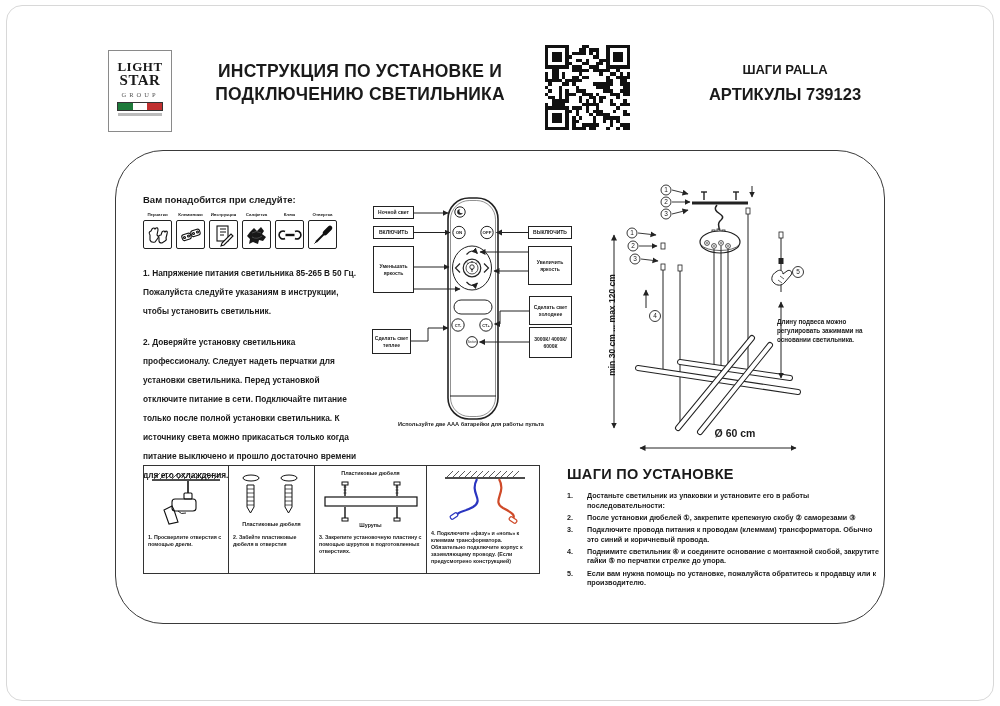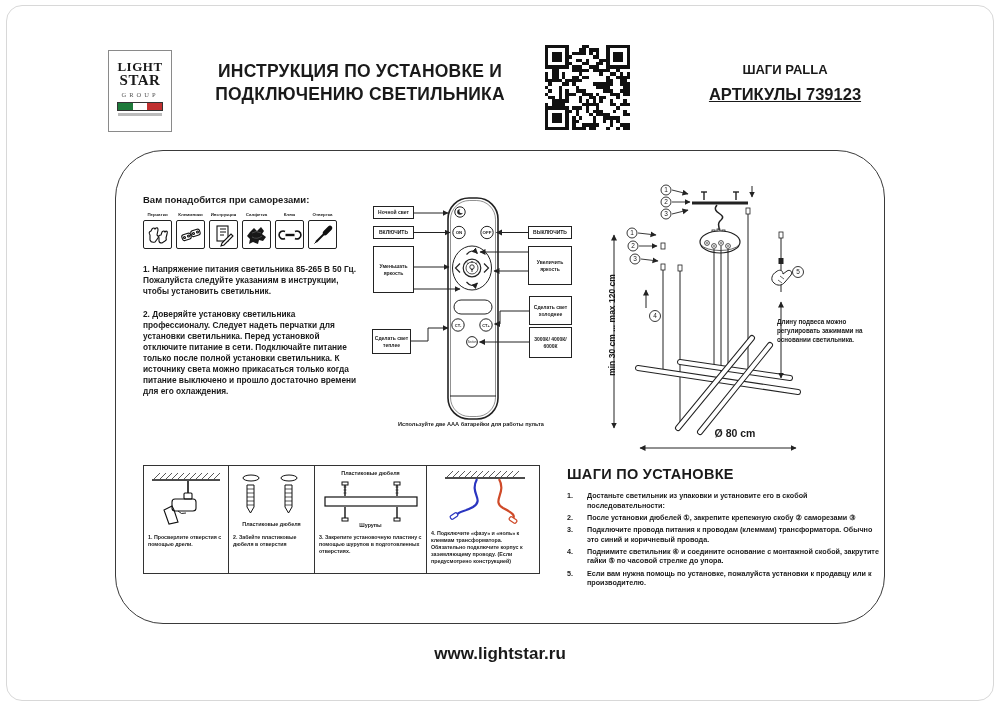--- a/index.html
+++ b/index.html
@@ -13,31 +13,31 @@
             text-align:center;font-family:"Liberation Serif",serif;background:#fff;}
   .logo-l1{font-size:13px;font-weight:700;letter-spacing:.5px;margin-top:9px;line-height:13px;}
   .logo-l2{font-size:15px;font-weight:700;letter-spacing:.5px;line-height:15px;}
   .logo-l3{font-size:6.5px;letter-spacing:3px;color:#555;margin-top:3px;line-height:7px;}
   .flag{margin:4px auto 0;width:44px;height:7px;border:1px solid #333;display:flex;}
   .flag>div{flex:1;}
   .flag-underline{margin:2px auto 0;width:44px;height:3px;background:#bbb;}
   .doc-title{left:180px;top:60px;width:360px;text-align:center;font-size:17.5px;
              font-weight:800;line-height:23px;letter-spacing:.2px;}
   .series{left:700px;top:62px;width:170px;text-align:center;font-size:13px;font-weight:800;}
-  .articles{left:690px;top:85px;width:190px;text-align:center;font-size:16.5px;font-weight:800;text-decoration:underline;}
+  .articles{left:690px;top:85px;width:190px;text-align:center;font-size:16.5px;font-weight:800;}
   
   .main-panel{left:115px;top:150px;width:768px;height:472px;border:1.6px solid #3a3a3a;
               border-radius:48px;background:#fff;}
   .tools-title{left:143px;top:194px;font-size:9.5px;font-weight:800;}
   .tools-row{left:143px;top:212px;display:flex;gap:4px;}
   .tool{width:29px;display:flex;flex-direction:column;align-items:center;}
   .tool-label{font-size:4.4px;font-weight:700;white-space:nowrap;height:8px;}
   .tool-ico{width:27px;height:27px;border:1.2px solid #222;border-radius:2px;
             display:flex;align-items:center;justify-content:center;background:#fff;}
-  .notes{left:143px;top:264px;width:219px;font-size:8.3px;font-weight:700;line-height:11px;}
+  .notes{left:143px;top:264px;width:219px;font-size:8.3px;font-weight:700;line-height:19px;}
   .notes p{margin:0 0 12px 0;}
   
   .rlabel{border:1px solid #222;background:#fff;display:flex;align-items:center;
           justify-content:center;text-align:center;font-size:5px;font-weight:700;
           line-height:6.4px;padding:1px;box-sizing:border-box;}
   .remote-caption{left:365px;top:421px;width:212px;text-align:center;font-size:5.6px;font-weight:700;}
   
   .dim-vert{left:552px;top:320px;width:120px;text-align:center;font-size:8.5px;font-weight:700;
             transform:rotate(-90deg);transform-origin:center;}
   .dim-diam{left:690px;top:427px;width:90px;text-align:center;font-size:10.5px;font-weight:700;}
@@ -401,21 +401,21 @@
       <rect x="71.40" y="81.60" width="3.40" height="3.40" fill="#111"></rect>
       <rect x="78.20" y="81.60" width="3.40" height="3.40" fill="#111"></rect>
       <rect x="81.60" y="81.60" width="3.40" height="3.40" fill="#111"></rect>
     </svg>
 
   <div class="abs series">ШАГИ PALLA</div>
   <div class="abs articles">АРТИКУЛЫ 739123</div>
 
   <div class="abs main-panel"></div>
 
-  <div class="abs tools-title">Вам понадобится при саморезами:</div>
+  <div class="abs tools-title">Вам понадобится при следуйте:</div>
 
   <div class="abs tools-row">
     <div class="tool">
       <div class="tool-label">Перчатки</div>
       <div class="tool-ico">
         <svg width="24" height="24" viewBox="0 0 24 24" fill="none" stroke="#111" stroke-width="1.1">
           <path d="M4,12 q-2,-3 1,-4 l1,-2 q2,-2 3,0 l1,-1 q2,-1 2,2 l-1,5 q2,1 1,3 l-3,4 q-4,1 -5,-2 z"></path>
           <path d="M13,15 q-1,-3 2,-3 l1,-3 q2,-2 3,0 l1,-1 q2,0 1,3 l-1,4 q1,2 -1,3 l-3,2 q-3,0 -3,-2 z"></path>
         </svg>
       </div>
@@ -657,21 +657,21 @@
       <path d="M180,96 l4,3 M178,100 l4,3" stroke-width=".7"></path>
       <circle cx="198" cy="92" r="5.5" stroke-width=".9"></circle>
       <text x="198" y="94.4" font-size="6.5" fill="#222" stroke="none" text-anchor="middle">5</text>
       <line x1="181" y1="122" x2="181" y2="198" stroke-width="1" marker-start="url(#al)" marker-end="url(#ae)"></line>
     </g>
 
     <line x1="40" y1="268" x2="196" y2="268" stroke-width="1" marker-start="url(#al)" marker-end="url(#ae)"></line>
   </svg>
 
   <div class="abs dim-vert">min 30 cm ... max 120 cm</div>
-  <div class="abs dim-diam">Ø 80 cm</div>
+  <div class="abs dim-diam">Ø 60 cm</div>
   <div class="abs lamp-note">Длину подвеса можно регулировать зажимами на основании светильника.</div>
 
   <div class="abs panels">
 
     <div class="ipanel" style="width:84px">
       <svg width="84" height="66" fill="none" stroke="#111">
         <line x1="8" y1="14" x2="76" y2="14" stroke-width="1.4"></line>
         <g stroke-width=".7">
           <line x1="10" y1="13" x2="16" y2="7"></line>
             <line x1="16" y1="13" x2="22" y2="7"></line>
@@ -753,34 +753,33 @@
         <rect x="82" y="52" width="8" height="4" rx="1.5" transform="rotate(35 86 54)" stroke="#cf4a28" stroke-width="1.2" fill="#fff"></rect>
       </svg>
       <div class="icap" style="top:64px">4. Подключите «фазу» и «ноль» к клеммам трансформатора. Обязательно подключите корпус к заземляющему проводу. (Если предусмотрено конструкцией)</div>
     </div>
   </div>
 
   <div class="abs install-title">ШАГИ ПО УСТАНОВКЕ</div>
   <div class="abs steps">
     <div class="step">
       <div class="step-num">1.</div>
-      <div>Достаньте светильник из упаковки и установите его в скобой последовательности:</div>
+      <div>Достаньте светильник из упаковки и установите его в работы последовательности:</div>
     </div>
     <div class="step">
       <div class="step-num">2.</div>
       <div>После установки дюбелей ①, закрепите крепежную скобу ② саморезами ③</div>
     </div>
     <div class="step">
       <div class="step-num">3.</div>
       <div>Подключите провода питания к проводам (клеммам) трансформатора. Обычно это синий и коричневый провода.</div>
     </div>
     <div class="step">
       <div class="step-num">4.</div>
-      <div>Поднимите светильник ④ и соедините основание с монтажной скобой, закрутите гайки ⑤ по часовой стрелке до упора.</div>
+      <div>Поднимите светильник ④ и соедините основание с монтажной скобой, закрутите гайки ⑤ по перчатки стрелке до упора.</div>
     </div>
     <div class="step">
       <div class="step-num">5.</div>
-      <div>Если вам нужна помощь по установке, пожалуйста установки к продавцу или к производителю.</div>
+      <div>Если вам нужна помощь по установке, пожалуйста обратитесь к продавцу или к производителю.</div>
     </div>
   </div>
 
-  <div class="abs footer">www.lightstar.ru</div>
 </div>
 
 </body></html>

